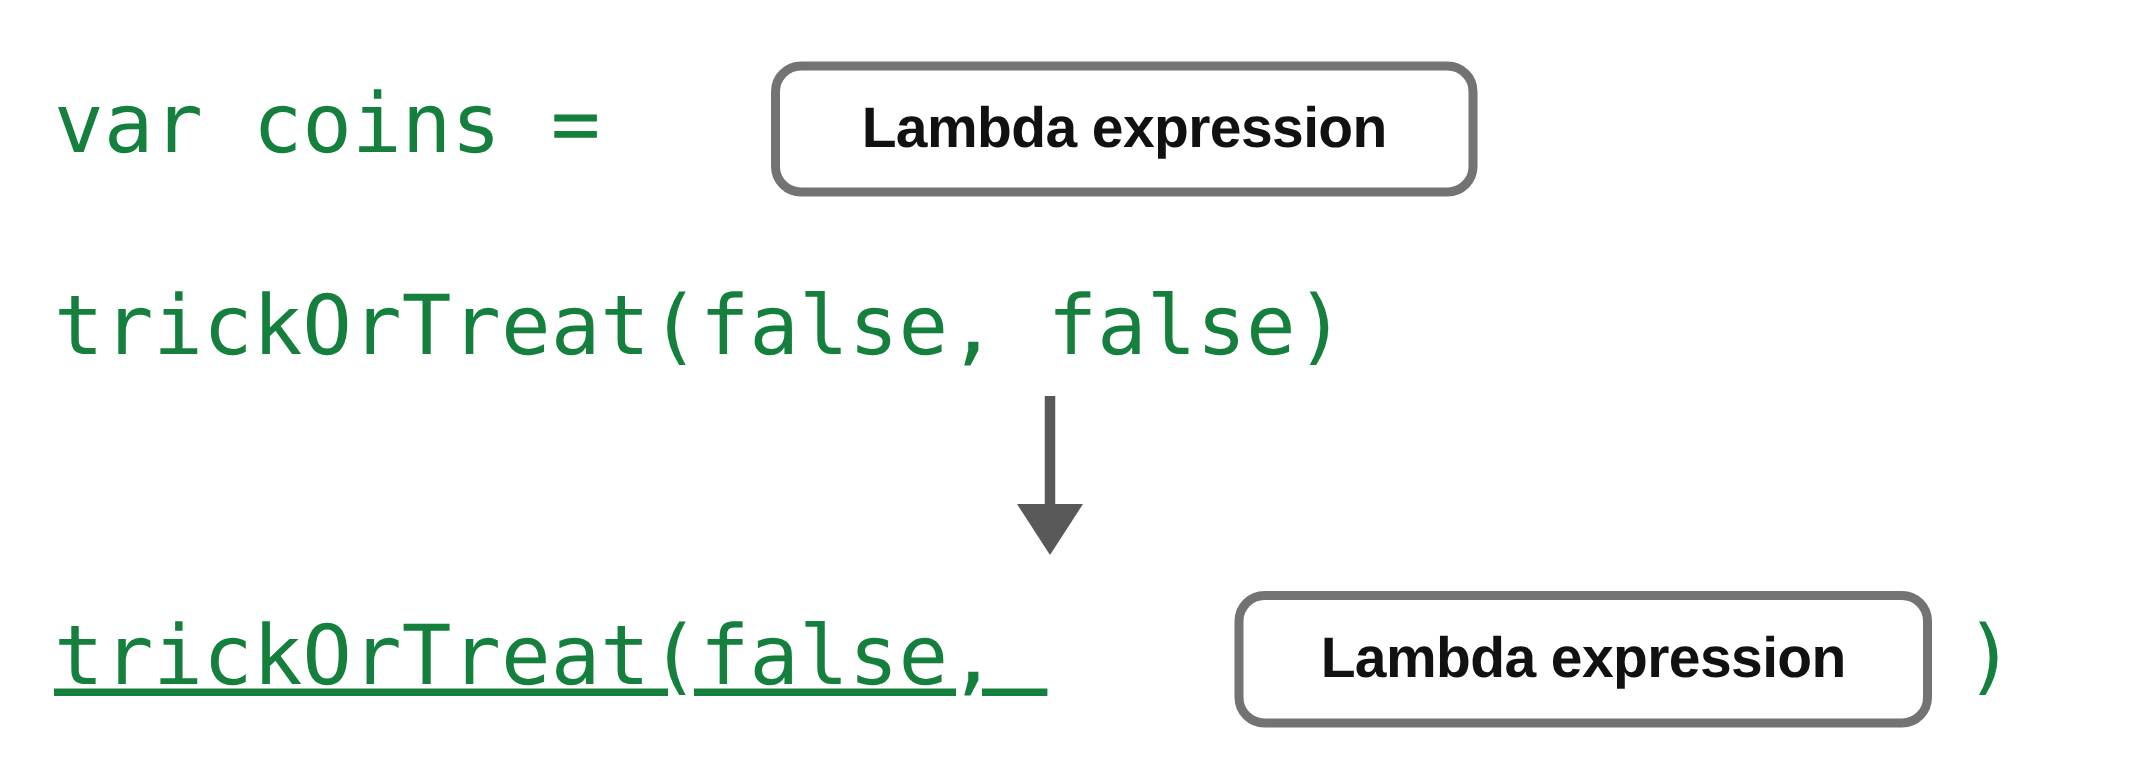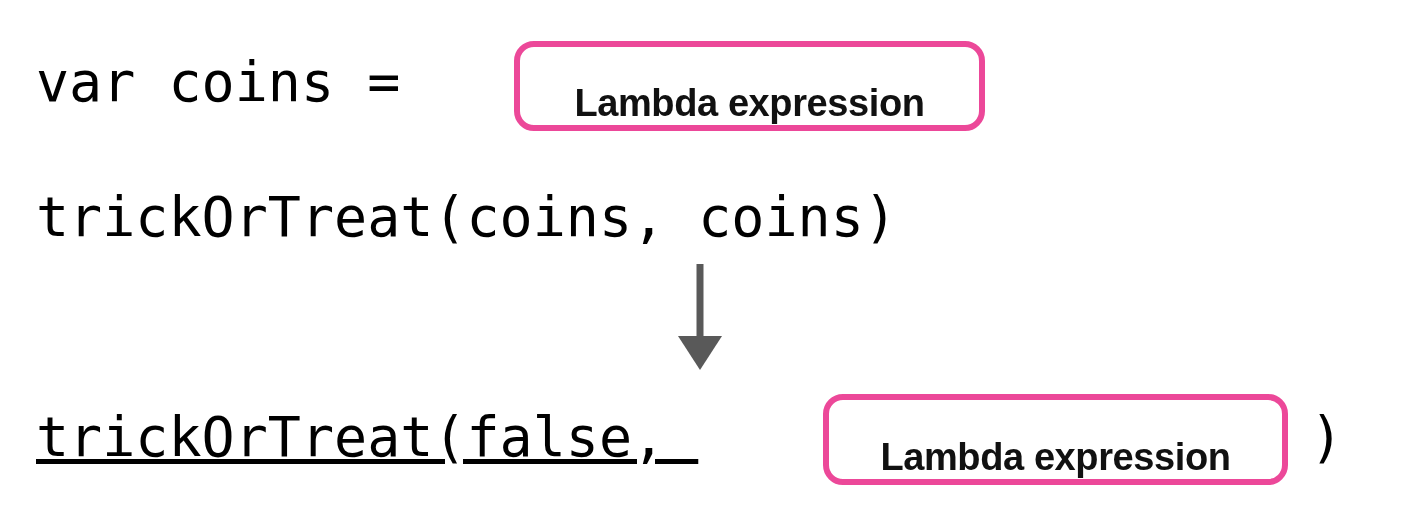--- a/index.html
+++ b/index.html
@@ -13,21 +13,21 @@
     height: 510px;
     background: #ffffff;
     overflow: hidden;
   }
 
   .code-line {
     position: absolute;
     font-family: "DejaVu Sans Mono", "Liberation Mono", monospace;
     font-size: 55px;
     letter-spacing: 0px;
-    color: #000000;
+    color: #15803d;
     white-space: pre;
     line-height: 1;
   }
 
   
   #line1-text {
     left: 36px;
     top: 55px;
   }
 
@@ -45,25 +45,25 @@
   }
   #line3-suffix {
     left: 1310px;
     top: 410px;
   }
 
   
   .lambda-box {
     position: absolute;
     box-sizing: border-box;
-    border: 6px solid #ec4899;
+    border: 6px solid #737373;
     border-radius: 20px;
     background: #ffffff;
     display: flex;
-    align-items: flex-end;
+    align-items: center;
     justify-content: center;
   }
   .lambda-label {
     font-family: "Liberation Sans", "DejaVu Sans", sans-serif;
     font-size: 38px;
     font-weight: 600;
     color: #111111;
     letter-spacing: -0.4px;
     white-space: nowrap;
   }
@@ -94,21 +94,21 @@
 <body>
 
 <div id="canvas">
 
   <div class="code-line" id="line1-text">var coins = </div>
 
   <div class="lambda-box" id="lambda-box-1">
     <span class="lambda-label">Lambda expression</span>
   </div>
 
-  <div class="code-line" id="line2-text">trickOrTreat(coins, coins)</div>
+  <div class="code-line" id="line2-text">trickOrTreat(false, false)</div>
 
   <div id="flow-arrow">
     <svg width="80" height="115" viewBox="0 0 80 115" xmlns="http://www.w3.org/2000/svg">
       <line x1="40" y1="6" x2="40" y2="82" stroke="#595959" stroke-width="7"></line>
       <polygon points="18,78 62,78 40,112" fill="#595959"></polygon>
     </svg>
   </div>
 
   <div class="code-line" id="line3-prefix">trickOrTreat(false, </div>
 

